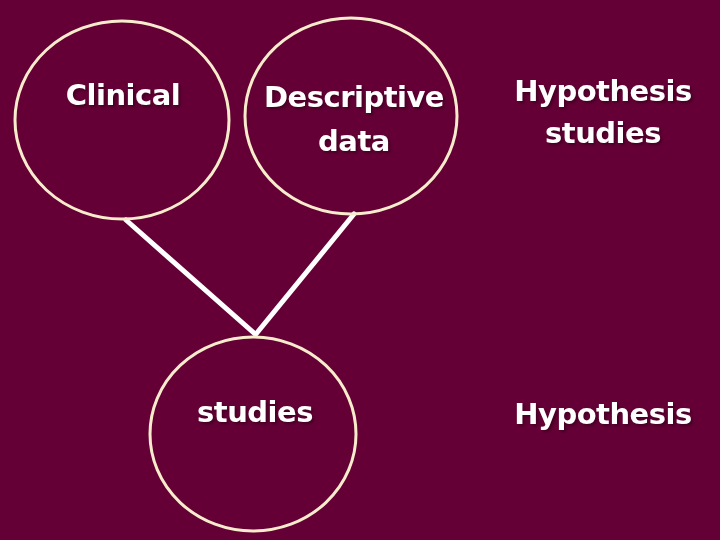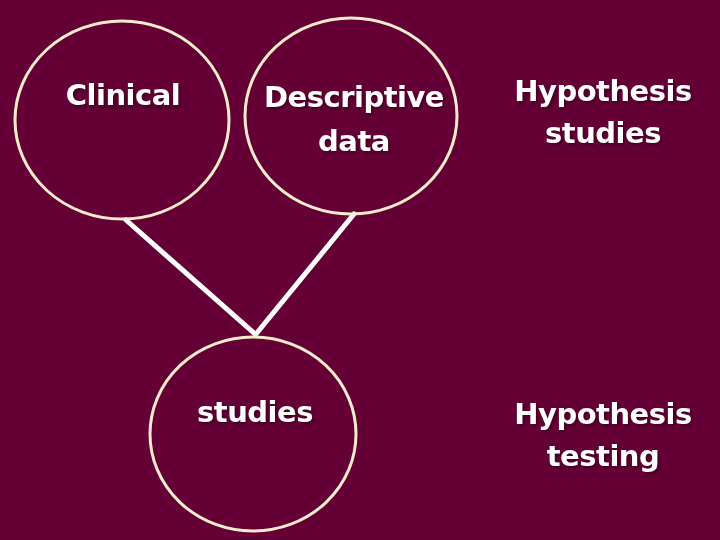--- a/index.html
+++ b/index.html
@@ -80,16 +80,15 @@
     <span class="line">Hypothesis</span>
     <span class="line">studies</span>
   </div>
 
   <div class="label circle3-label">
     <span class="line">studies</span>
   </div>
 
   <div class="label side-label testing-label">
     <span class="line">Hypothesis</span>
-    <span class="line">testing</span>
   </div>
 
 </div>
 
 </body></html>

